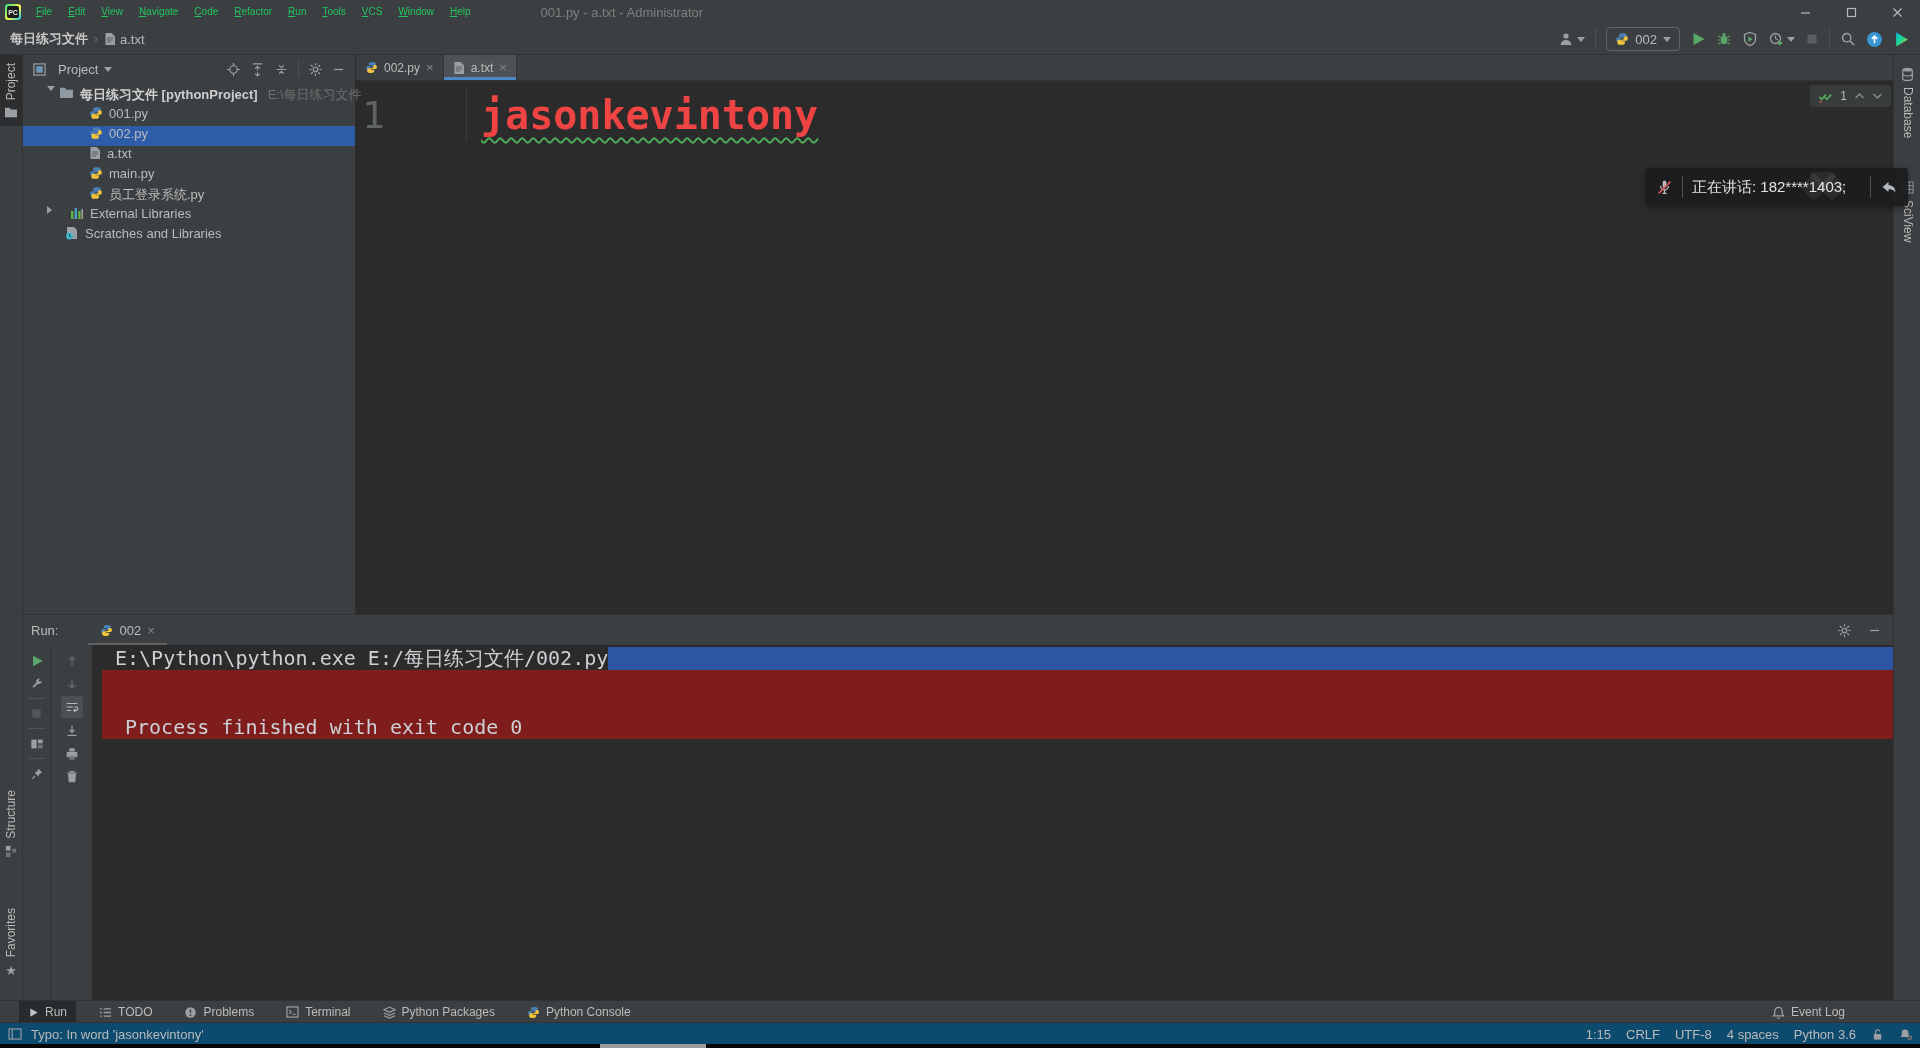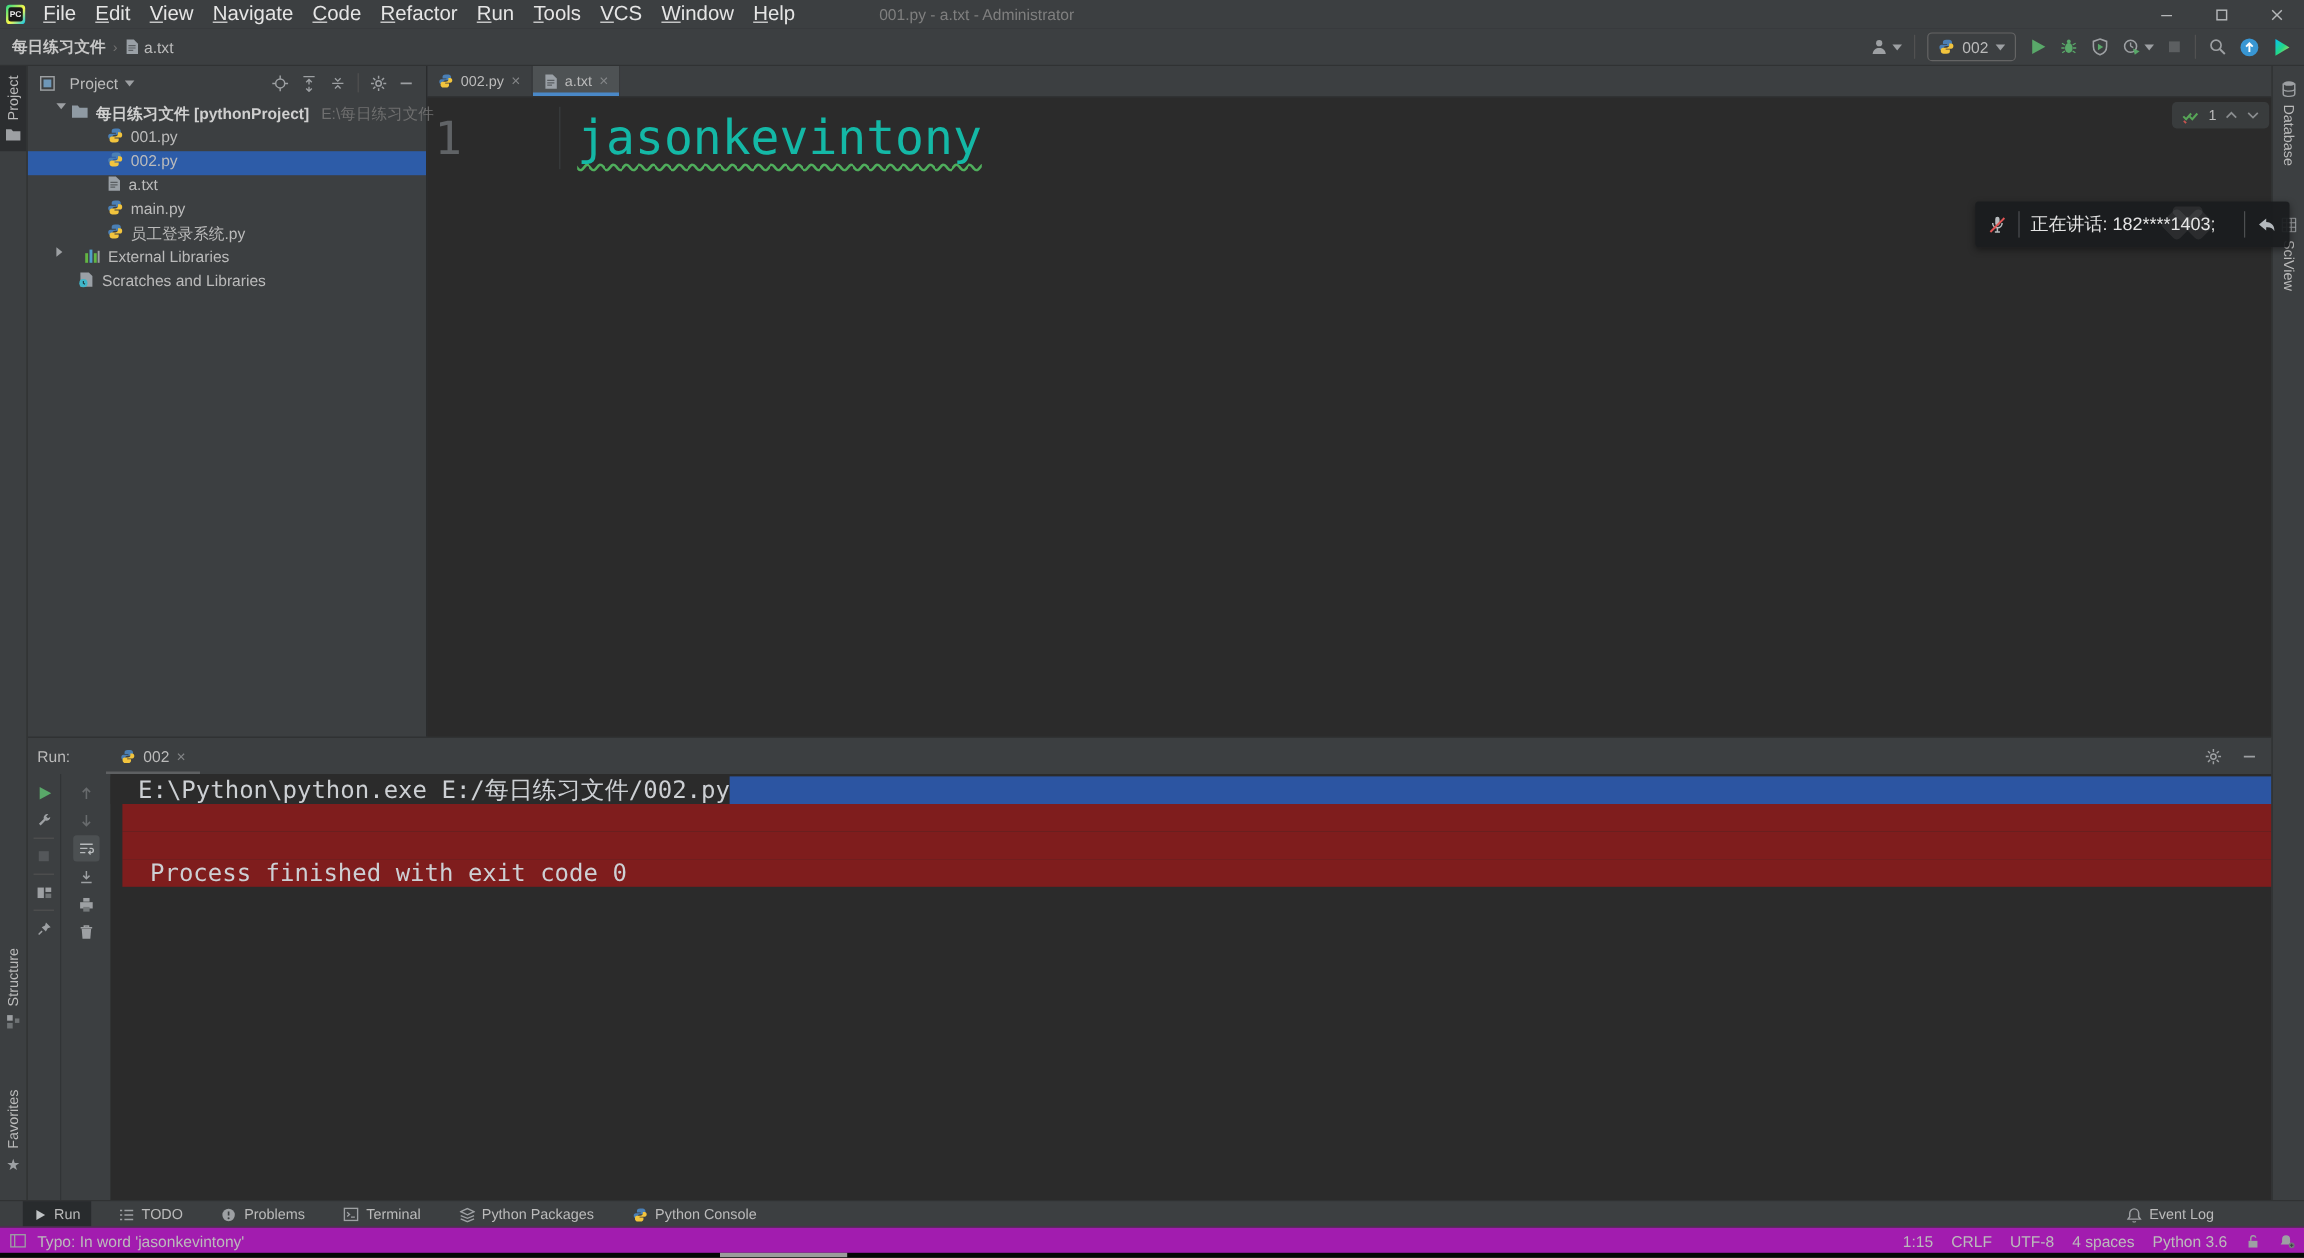--- a/index.html
+++ b/index.html
@@ -9,21 +9,21 @@
   .mono{font-family:"DejaVu Sans Mono","Liberation Mono",monospace;}
 
   
   .titlebar{position:absolute;left:0;top:0;right:0;height:24px;background:#3c3f41;
             display:flex;align-items:center;z-index:5;}
   .pc-logo{width:16px;height:16px;margin:0 7px 0 5px;border-radius:3px;flex:0 0 auto;
            background:linear-gradient(135deg,#21d789,#fcf84a 55%,#07c3f2);
            display:flex;align-items:center;justify-content:center;}
   .pc-logo-in{width:12px;height:12px;background:#1a1a1a;border-radius:2px;color:#eee;
            font-size:7px;font-weight:bold;display:flex;align-items:center;justify-content:center;}
-  .menu-item{display:inline-block;padding:0 8px;font-size:17px;color:#e5e5e5;line-height:24px;}
+  .menu-item{display:inline-block;padding:0 8px;font-size:10px;color:#22c55e;line-height:24px;}
   .menu-item::first-letter{text-decoration:underline;}
   .win-title{margin-left:62px;font-size:13px;color:#7f7f7f;}
   .win-controls{margin-left:auto;display:flex;height:100%;}
   .win-btn{width:46px;height:100%;display:flex;align-items:center;justify-content:center;color:#b6b8ba;}
 
   
   .toolbar2{position:absolute;left:0;top:24px;right:0;height:30px;background:#3c3f41;
             border-bottom:1px solid #303233;display:flex;align-items:center;z-index:5;}
   .crumb-root{font-size:13px;font-weight:bold;color:#c7c7c7;margin-left:10px;}
   .crumb-sep{color:#707070;margin:0 6px;font-size:12px;}
@@ -70,21 +70,21 @@
   
   .editor-area{position:absolute;left:356px;top:55px;width:1537px;height:559px;background:#2b2b2b;z-index:2;}
   .tabbar{height:25px;background:#3c3f41;border-bottom:1px solid #303233;display:flex;}
   .etab{display:flex;align-items:center;gap:6px;padding:0 9px;font-size:12px;color:#bbbbbb;
         border-right:1px solid #333537;}
   .etab.active{background:#4e5254;box-shadow:inset 0 -3px 0 #4a88c7;}
   .tab-close{color:#848688;font-size:13px;line-height:1;}
   .code-row{display:flex;align-items:flex-start;margin-top:8px;}
   .gutter{width:110px;flex:0 0 auto;border-right:1px solid #3a3d3f;}
   .lnum{font-size:38px;color:#606366;padding-left:6px;line-height:52px;}
-  .codeline{font-size:40px;color:#14b8a6;line-height:52px;padding-left:14px;white-space:pre;}
+  .codeline{font-size:40px;color:#ef4444;line-height:52px;padding-left:14px;white-space:pre;font-weight:bold;}
   .typo-wave{text-decoration:underline;text-decoration-style:wavy;text-decoration-color:#4fae5c;
              text-decoration-thickness:2px;text-underline-offset:8px;}
   .inspections{position:absolute;right:2px;top:30px;height:22px;display:flex;align-items:center;gap:7px;
                background:rgba(60,63,65,.85);border-radius:4px;padding:0 8px;font-size:12px;color:#bbbbbb;}
 
   
   .voice-bar{position:absolute;left:1646px;top:168px;width:262px;height:38px;z-index:9;
              background:rgba(26,28,30,.93);border-radius:3px;display:flex;align-items:center;
              box-shadow:0 2px 6px rgba(0,0,0,.4);}
   .vb-sep{width:1px;height:22px;background:#4d4f51;margin:0 9px;}
@@ -118,21 +118,21 @@
 
   
   .bottom-bar{position:absolute;left:0;top:1000px;right:0;height:22px;background:#3c3f41;
               border-top:1px solid #303233;display:flex;align-items:center;font-size:12px;z-index:5;}
   .btab{display:flex;align-items:center;gap:6px;height:100%;padding:0 9px;color:#bbbbbb;}
   .btab.active{background:#282b2d;}
   .bb-left{display:flex;align-items:center;margin-left:19px;gap:14px;height:100%;}
   .bb-right{margin-left:auto;margin-right:66px;}
 
   
-  .status-bar{position:absolute;left:0;top:1022px;right:0;height:22px;background:#a21caf;
+  .status-bar{position:absolute;left:0;top:1022px;right:0;height:22px;background:#0c4a6e;
               border-top:1px solid #303233;display:flex;align-items:center;font-size:13px;z-index:5;}
   .sb-msg{margin-left:8px;display:flex;align-items:center;gap:9px;color:#bbbbbb;}
   .sb-items{margin-left:auto;display:flex;align-items:center;gap:15px;margin-right:7px;color:#bbbbbb;}
 
   
   .task-strip{position:absolute;left:0;top:1044px;right:0;height:4px;background:#060606;z-index:6;}
   .task-seg{position:absolute;left:600px;width:106px;height:4px;background:#9b9b9b;}
 
   svg{display:block;}
 </style>

